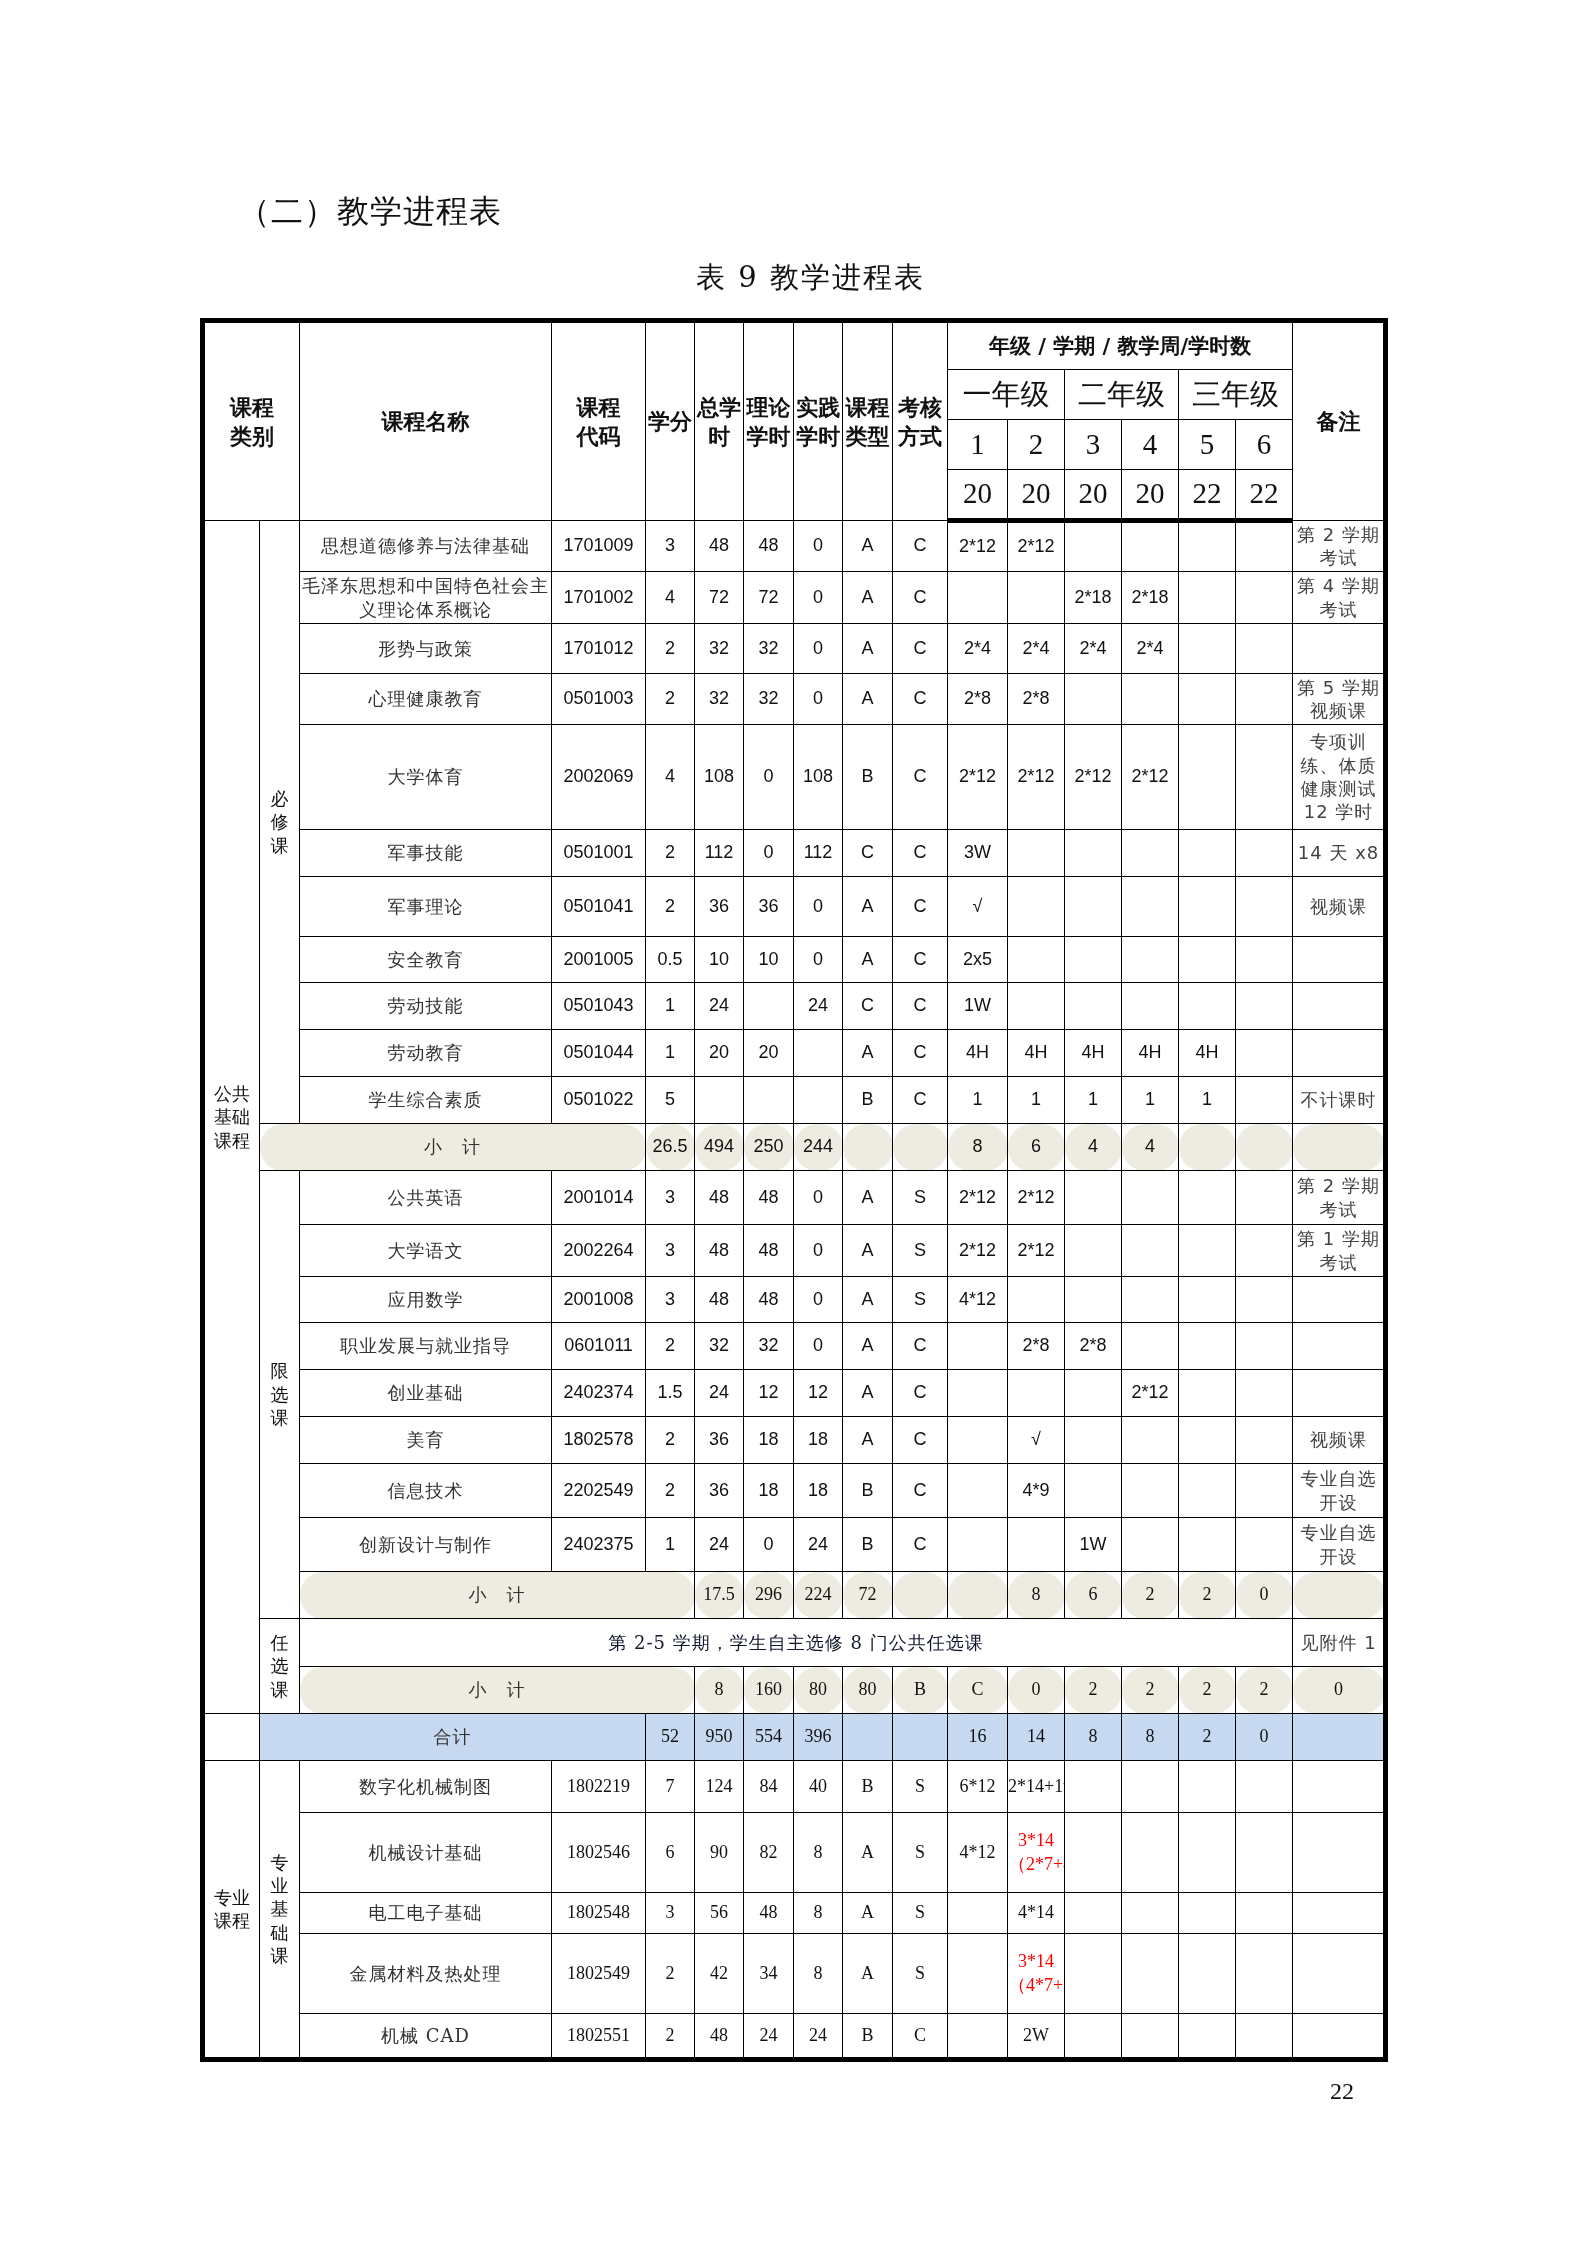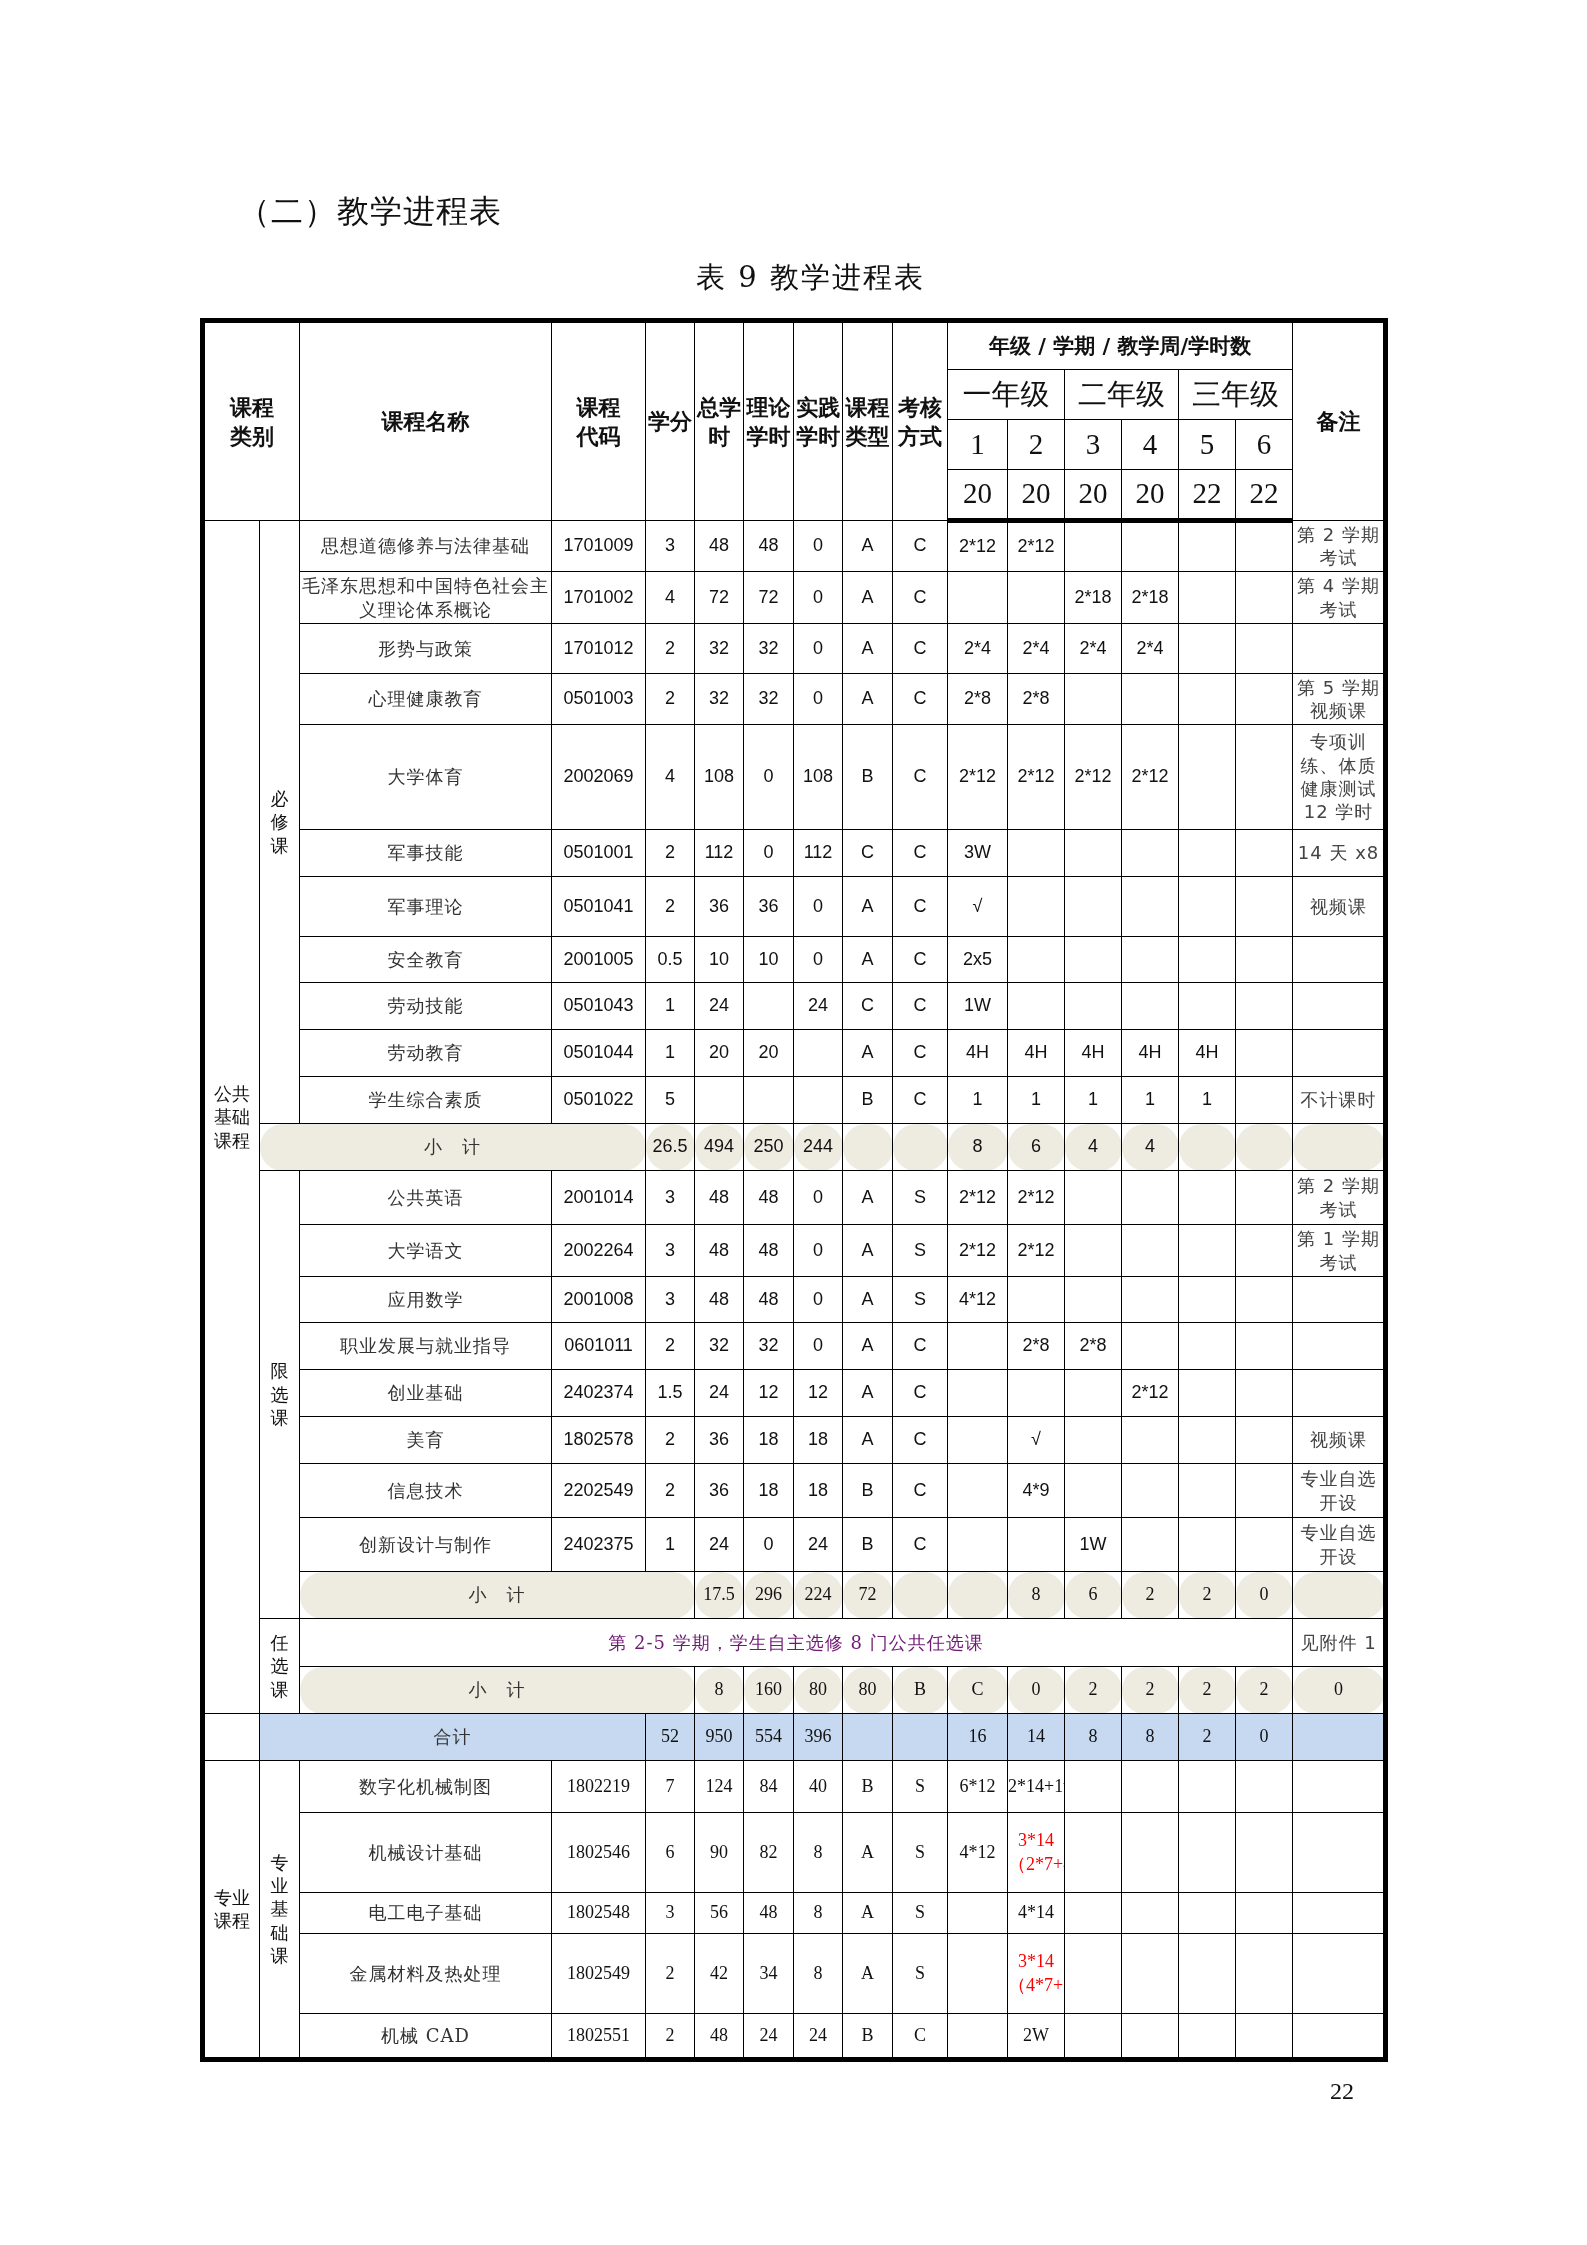--- a/index.html
+++ b/index.html
@@ -16,21 +16,21 @@
   td.num { font-family:"Liberation Sans", sans-serif; font-size:18px; }
   td.serifnum { font-family:"Liberation Serif", serif; font-size:19px; }
   td.remark { font-family:"DejaVu Sans", sans-serif; font-size:16px; color:#444; line-height:1.35; letter-spacing:1px; }
   td.vert { font-family:"DejaVu Sans", sans-serif; font-weight:bold; font-size:18px; line-height:1.4; }
   td.vert span { display:inline-block; width:1.1em; word-break:break-all; }
   td.cat { font-family:"DejaVu Sans", sans-serif; font-weight:bold; font-size:18px; line-height:1.4; }
   td.cat span { display:inline-block; width:2.2em; word-break:break-all; }
   tr.subtotal td { background:#eeece1;border-radius:23px; }
   tr.total td { background:#c6d9f1; }
   td.red { color:#ff0000; font-family:"Liberation Serif", serif; font-size:18px; line-height:1.45; }
-  td.elective-note { font-family:"DejaVu Serif", serif; font-size:17px; color:#701a75; letter-spacing:1px; }
+  td.elective-note { font-family:"DejaVu Serif", serif; font-size:17px; color:#0f172a; letter-spacing:1px; }
 </style>
 </head>
 <body>
 
 <div class="section-title">（二）教学进程表</div>
 <div class="table-caption">表 9 教学进程表</div>
 
 <table class="prog">
   <colgroup>
     <col style="width:57px">

